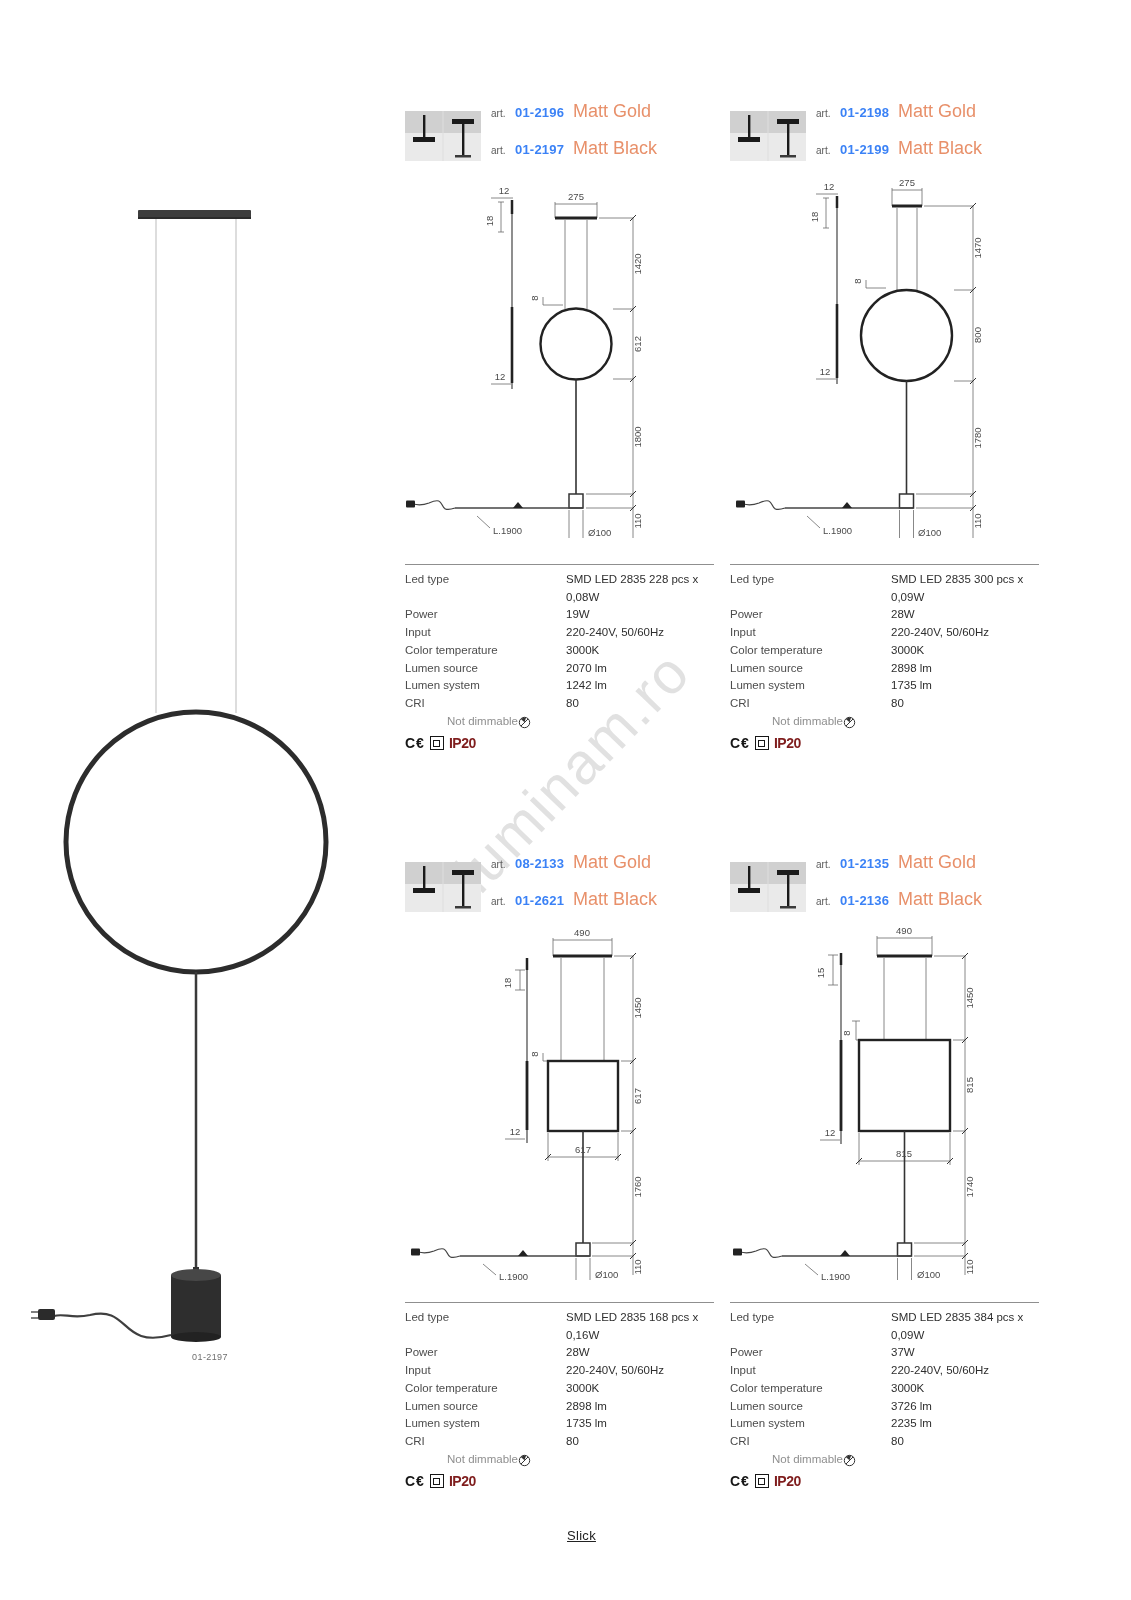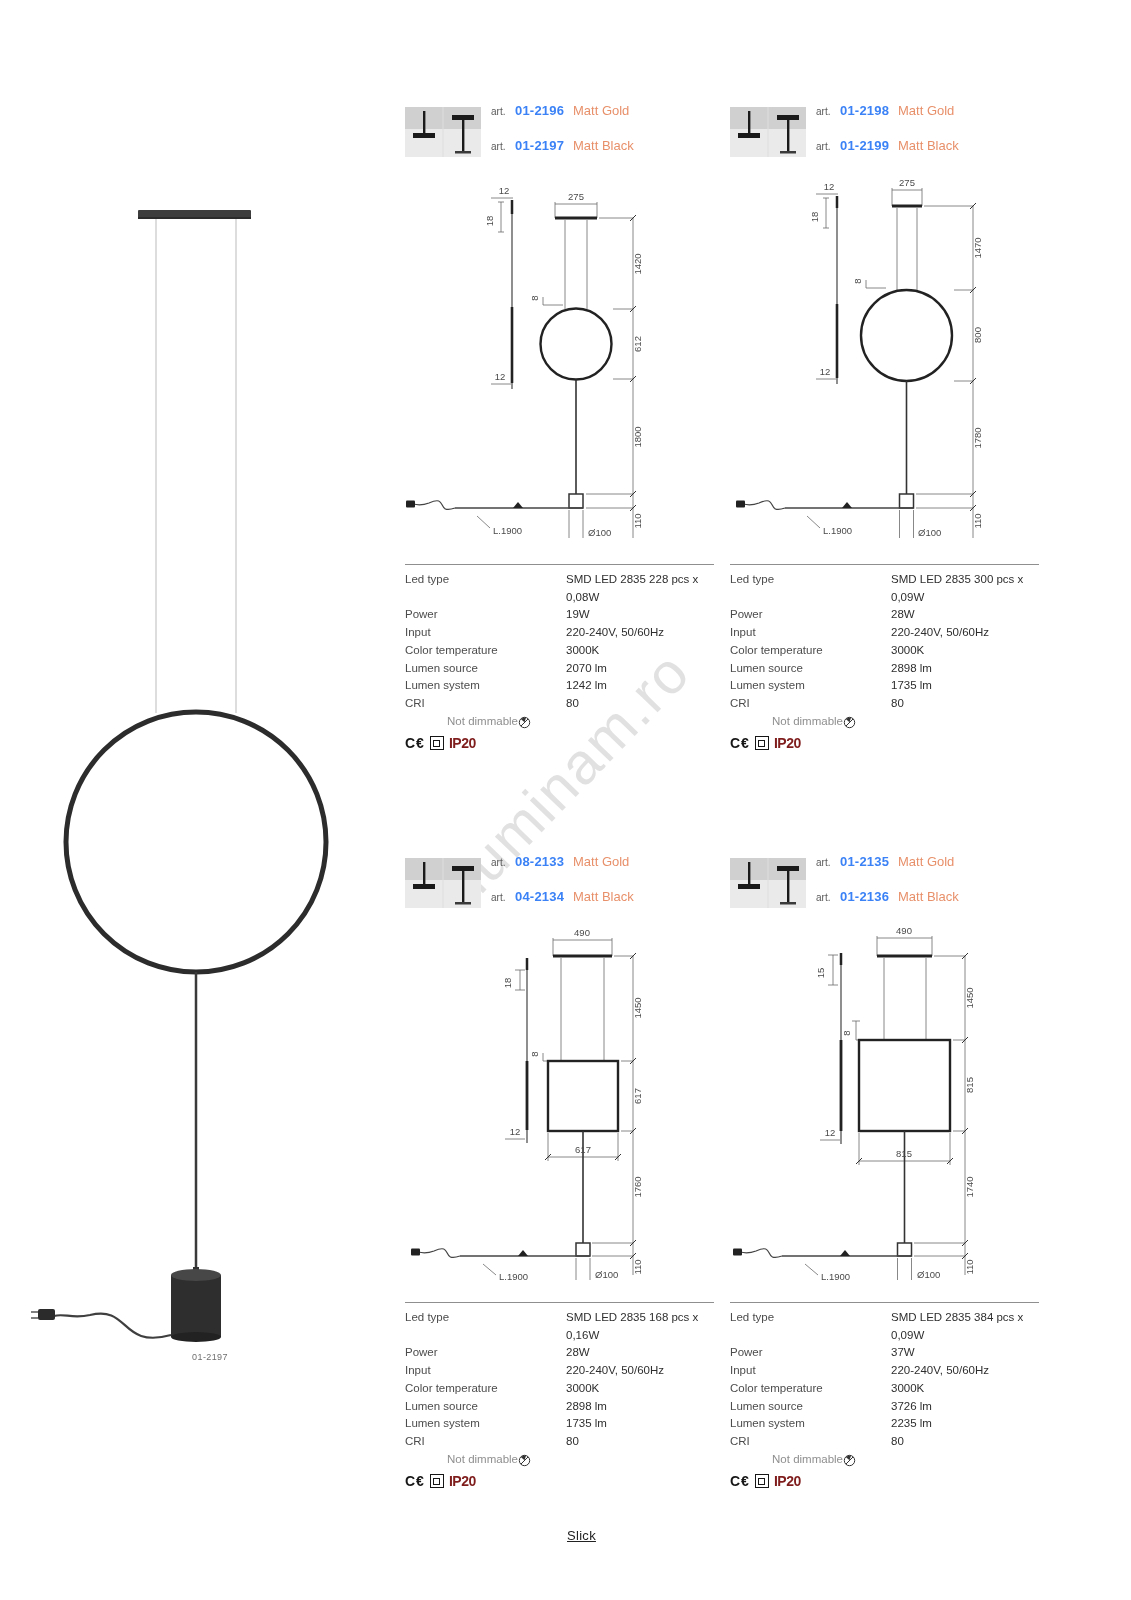--- a/index.html
+++ b/index.html
@@ -16,21 +16,21 @@
   .photo-caption{position:absolute;left:20px;top:1352px;width:380px;text-align:center;
     font-size:9px;color:#6f6f6f;letter-spacing:.4px;}
 
   
   .card-header{position:absolute;display:flex;align-items:flex-end;gap:10px;}
   .h1{left:405px;top:102px}.h2{left:730px;top:102px}.h3{left:405px;top:853px}.h4{left:730px;top:853px}
   .art-lines{display:flex;flex-direction:column;gap:16px;padding-bottom:1px;}
   .art-line{display:flex;align-items:baseline;line-height:18px;}
   .art-word{font-size:10px;color:#5a5a5a;width:24px;}
   .art-code{font-size:13px;font-weight:bold;color:#3b82f6;width:58px;letter-spacing:.2px;}
-  .art-finish{font-size:13px;color:#e8906a;}
+  .art-finish{font-size:18px;color:#e8906a;}
 
   
   .drawing{position:absolute;}
   .d1{left:405px;top:176px}.d2{left:730px;top:176px}.d3{left:405px;top:903px}.d4{left:730px;top:903px}
   svg text{font-family:"Liberation Sans",sans-serif;}
   .dim{font-size:9.5px;fill:#4a4a4a;}
 
   
   .spec-table{position:absolute;width:309px;border-top:1px solid #8f8f8f;padding-top:6px;}
   .t1{left:405px;top:564px}.t2{left:730px;top:564px}.t3{left:405px;top:1302px}.t4{left:730px;top:1302px}
@@ -157,21 +157,21 @@
         </g>
     </svg>
     <div class="art-lines">
       <div class="art-line">
         <span class="art-word">art.</span>
         <span class="art-code">08-2133</span>
         <span class="art-finish">Matt Gold</span>
       </div>
       <div class="art-line">
         <span class="art-word">art.</span>
-        <span class="art-code">04-2134</span>
+        <span class="art-code">01-2621</span>
         <span class="art-finish">Matt Black</span>
       </div>
     </div>
   </div>
 
   <div class="card-header h4">
     <svg width="76" height="50" viewBox="0 0 76 50">
       <rect x="0" y="0" width="76" height="22" fill="#d0d0d0"></rect>
         <rect x="0" y="22" width="76" height="28" fill="#eaeaea"></rect>
       <line x1="38" y1="0" x2="38" y2="50" stroke="#dedede" stroke-width="1"></line>

